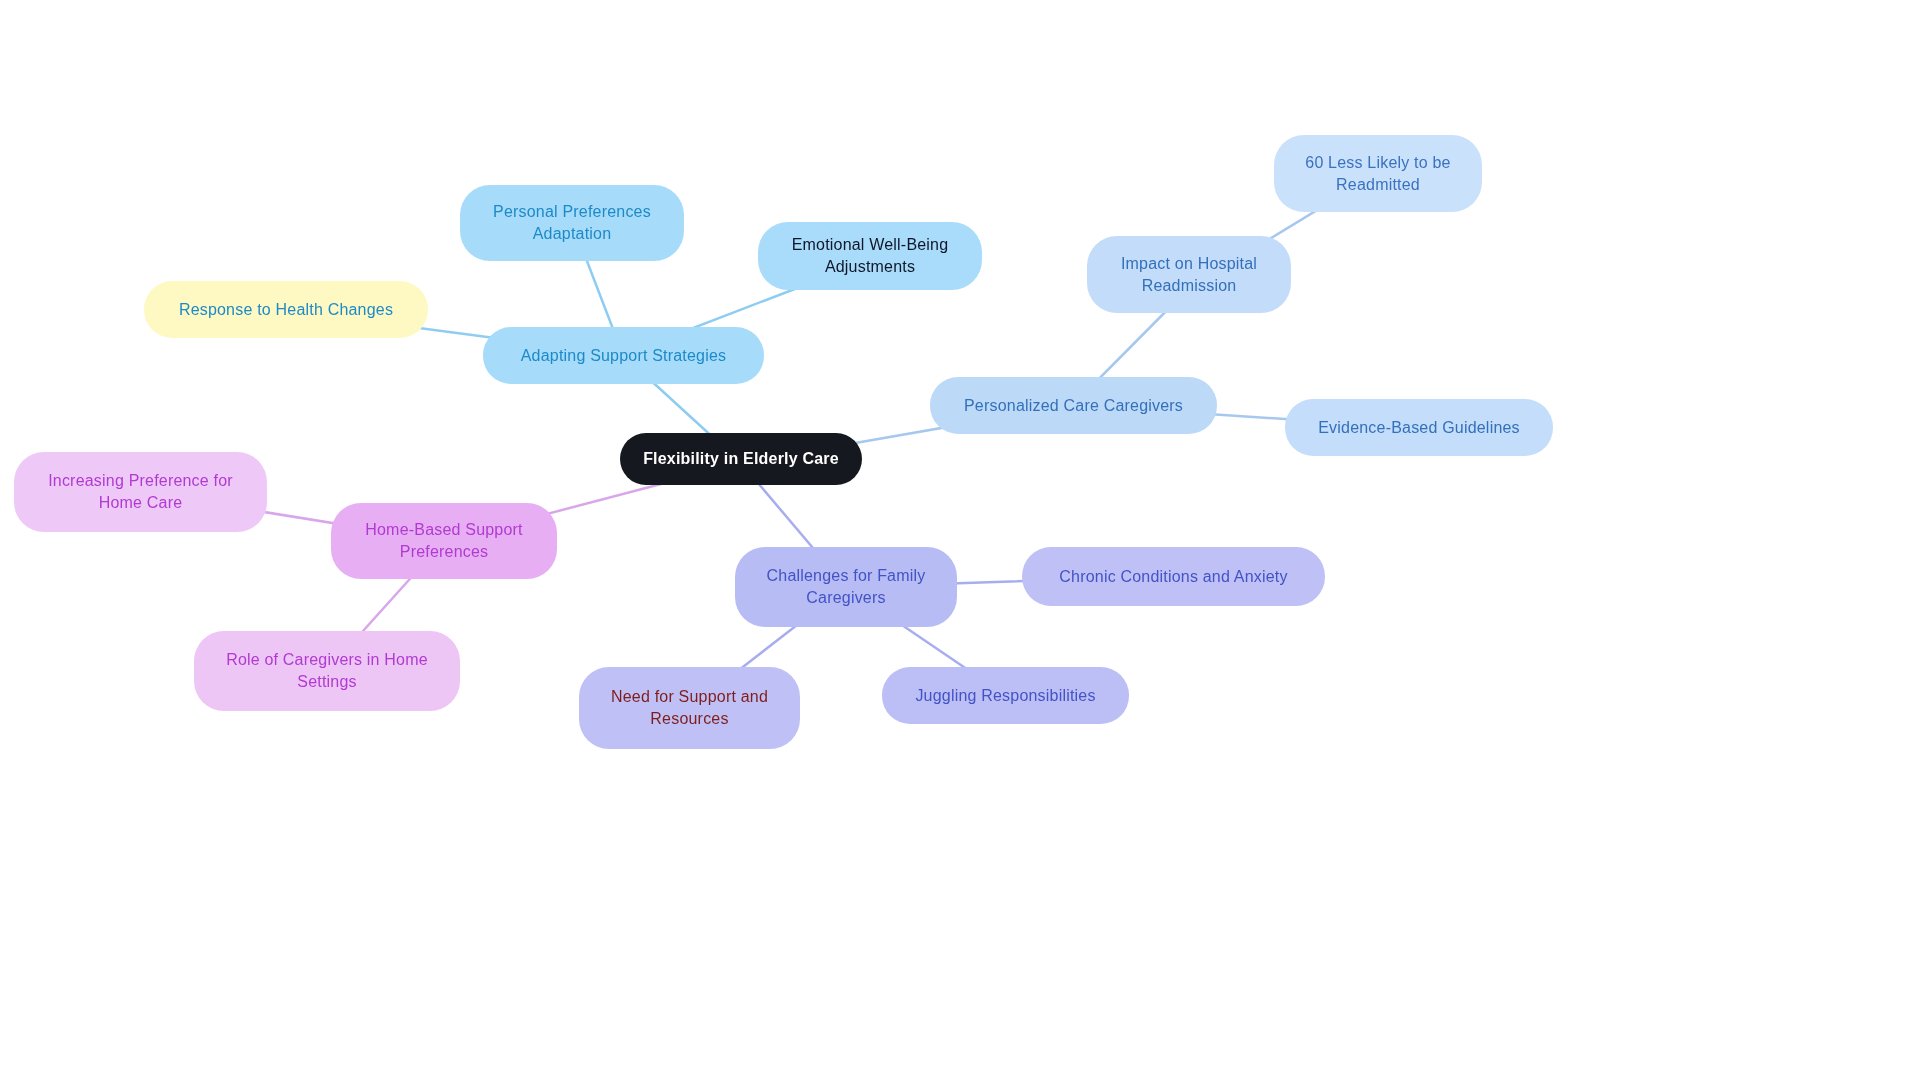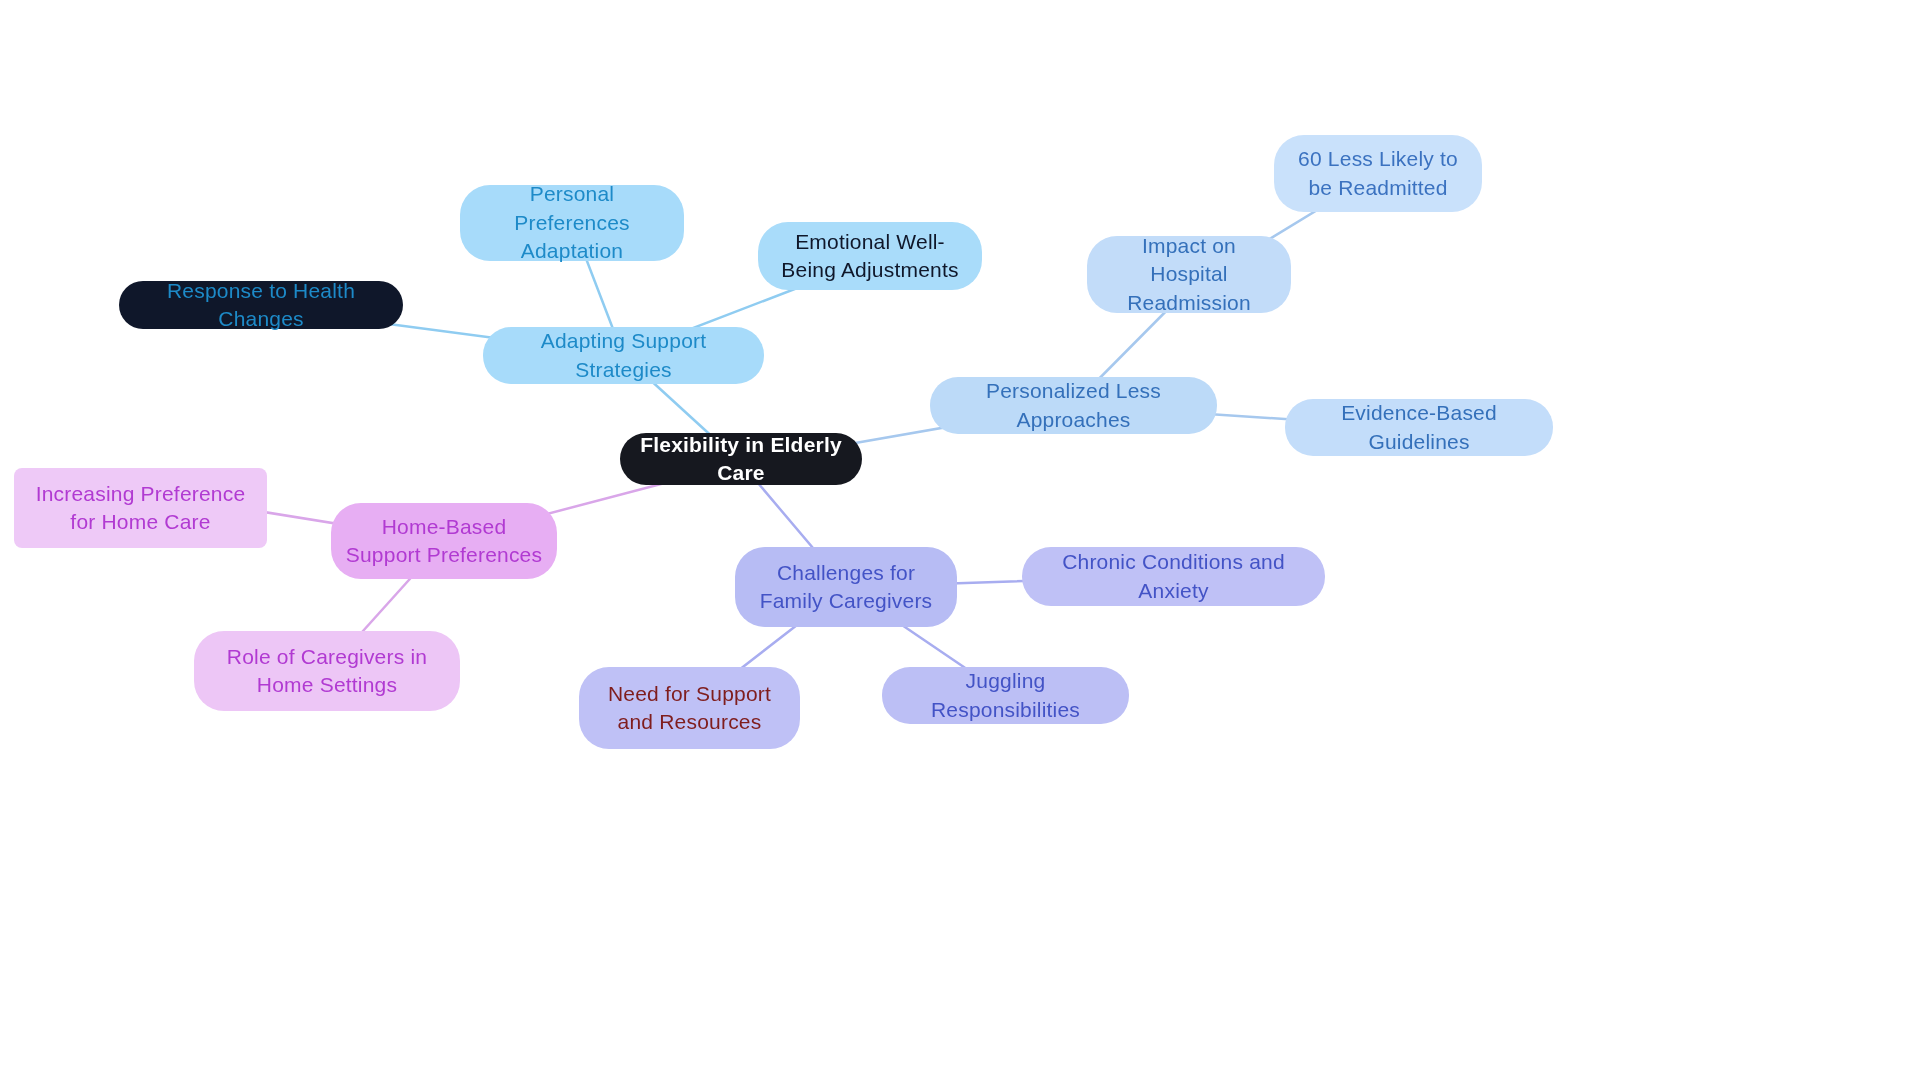--- a/index.html
+++ b/index.html
@@ -30,21 +30,21 @@
   }
   .node {
     position: absolute;
     z-index: 2;
     display: flex;
     align-items: center;
     justify-content: center;
     text-align: center;
     box-sizing: border-box;
     padding: 10px 14px;
-    font-size: 21px;
+    font-size: 16px;
     font-weight: 500;
     line-height: 1.35;
     letter-spacing: 0.2px;
     cursor: pointer;
   }
   .node.center {
     font-weight: 600;
   }
   .node span {
     display: block;
@@ -84,26 +84,26 @@
 
   <div class="node" style="left: 483px; top: 327px; width: 281px; height: 57px; border-radius: 28px; background-color: rgb(167, 219, 250); color: rgb(29, 138, 200);">
     <span>Adapting Support Strategies</span>
   </div>
   <div class="node" style="left: 460px; top: 185px; width: 224px; height: 76px; border-radius: 30px; background-color: rgb(167, 219, 250); color: rgb(29, 138, 200);">
     <span>Personal Preferences Adaptation</span>
   </div>
   <div class="node" style="left: 758px; top: 222px; width: 224px; height: 68px; border-radius: 30px; background-color: rgb(169, 220, 250); color: #0f172a;">
     <span>Emotional Well-Being Adjustments</span>
   </div>
-  <div class="node" style="left: 119px; top: 281px; width: 284px; height: 48px; border-radius: 28px; background-color: #0f172a; color: rgb(29, 138, 200);">
+  <div class="node" style="left: 144px; top: 281px; width: 284px; height: 57px; border-radius: 28px; background-color: #fef9c3; color: rgb(29, 138, 200);">
     <span>Response to Health Changes</span>
   </div>
 
   <div class="node" style="left: 930px; top: 377px; width: 287px; height: 57px; border-radius: 28px; background-color: rgb(188, 218, 248); color: rgb(52, 112, 186);">
-    <span>Personalized Less Approaches</span>
+    <span>Personalized Care Caregivers</span>
   </div>
   <div class="node" style="left: 1087px; top: 236px; width: 204px; height: 77px; border-radius: 30px; background-color: rgb(194, 220, 249); color: rgb(52, 112, 186);">
     <span>Impact on Hospital Readmission</span>
   </div>
   <div class="node" style="left: 1274px; top: 135px; width: 208px; height: 77px; border-radius: 30px; background-color: rgb(201, 225, 251); color: rgb(59, 114, 192);">
     <span>60 Less Likely to be Readmitted</span>
   </div>
   <div class="node" style="left: 1285px; top: 399px; width: 268px; height: 57px; border-radius: 28px; background-color: rgb(195, 221, 250); color: rgb(52, 112, 186);">
     <span>Evidence-Based Guidelines</span>
   </div>
@@ -117,20 +117,20 @@
   <div class="node" style="left: 882px; top: 667px; width: 247px; height: 57px; border-radius: 28px; background-color: rgb(188, 191, 245); color: rgb(67, 83, 198);">
     <span>Juggling Responsibilities</span>
   </div>
   <div class="node" style="left: 579px; top: 667px; width: 221px; height: 82px; border-radius: 30px; background-color: rgb(191, 193, 246); color: #7f1d1d;">
     <span>Need for Support and Resources</span>
   </div>
 
   <div class="node" style="left: 331px; top: 503px; width: 226px; height: 76px; border-radius: 30px; background-color: rgb(231, 174, 243); color: rgb(177, 58, 210);">
     <span>Home-Based Support Preferences</span>
   </div>
-  <div class="node" style="left: 14px; top: 452px; width: 253px; height: 80px; border-radius: 8px; background-color: rgb(238, 201, 247); color: rgb(177, 58, 210); margin-top: 16px;">
+  <div class="node" style="left: 14px; top: 452px; width: 253px; height: 80px; border-radius: 30px; background-color: rgb(238, 201, 247); color: rgb(177, 58, 210);">
     <span>Increasing Preference for Home Care</span>
   </div>
   <div class="node" style="left: 194px; top: 631px; width: 266px; height: 80px; border-radius: 30px; background-color: rgb(237, 198, 246); color: rgb(177, 58, 210);">
     <span>Role of Caregivers in Home Settings</span>
   </div>
 
 </div>
 
 </body></html>

